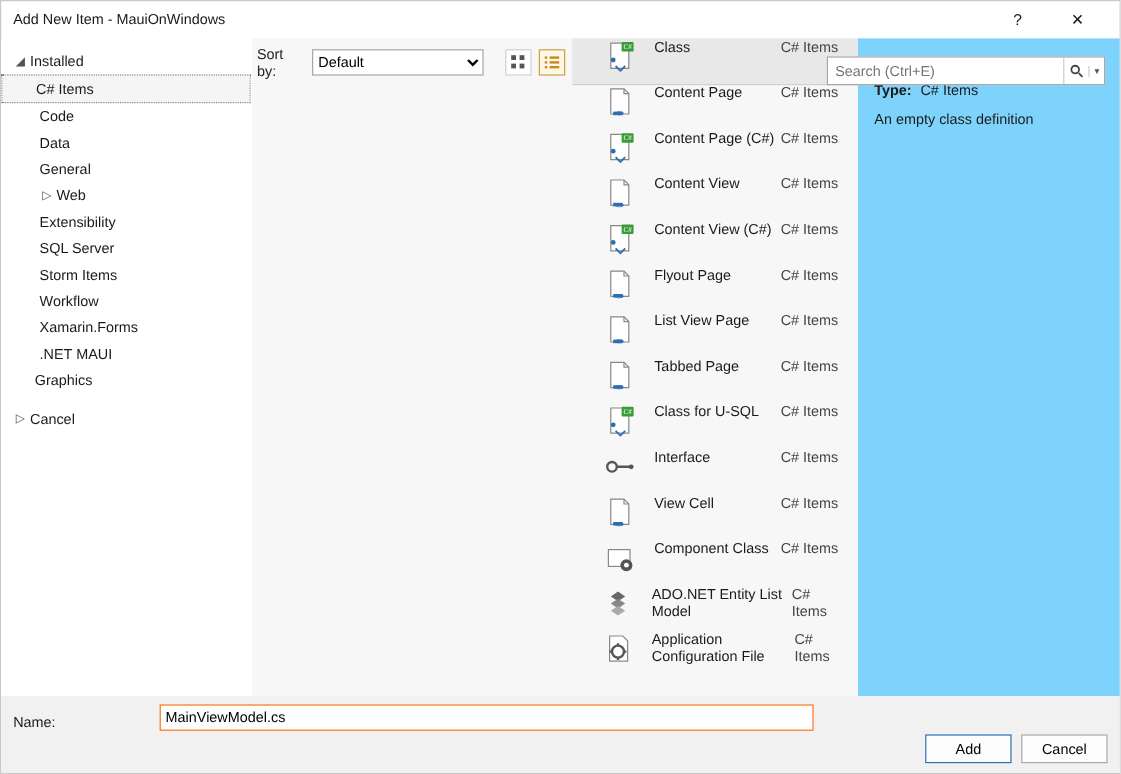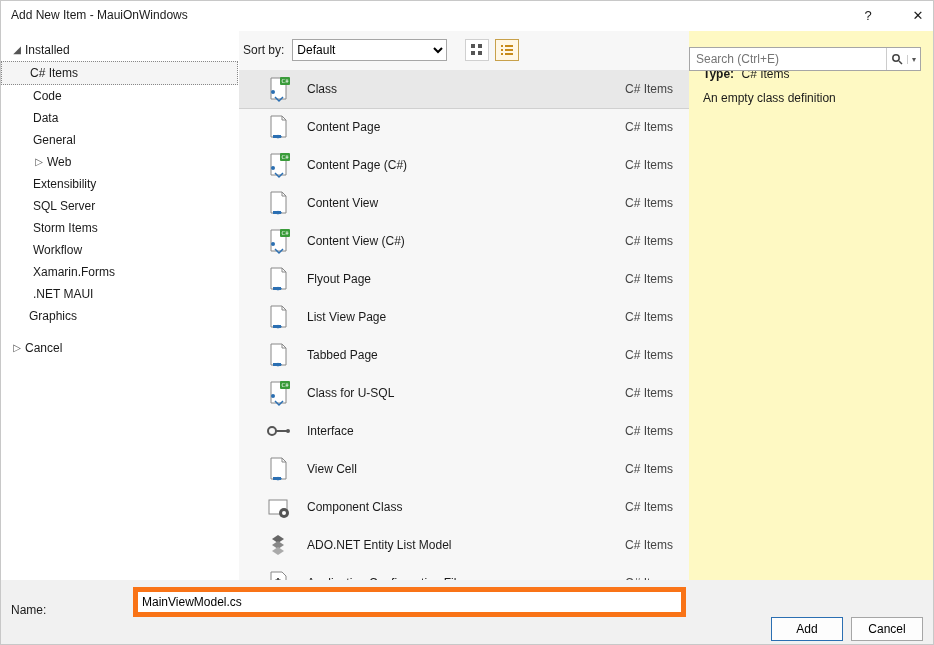--- a/index.html
+++ b/index.html
@@ -20,21 +20,21 @@
     box-sizing: border-box;
     display: flex;
     flex-direction: column;
     position: relative;
   }
   .titlebar {
     height: 30px;
     display: flex;
     align-items: center;
     justify-content: space-between;
-    padding: 0 0 0 10px;
+    padding: 0 20px 0 10px;
     font-size: 12px;
   }
   .titlebar .right { display:flex; gap:20px; align-items:center; }
   .titlebar .ctl {
     width: 30px; height: 28px;
     display:flex; align-items:center; justify-content:center;
     font-size: 13px;
     cursor: pointer;
   }
   .main {
@@ -66,21 +66,21 @@
   }
   .tree-item.selected {
     border: 1px dotted #888;
     background: #f5f5f5;
   }
   .indent1 { padding-left: 28px; }
   .indent2 { padding-left: 32px; }
   .center {
     flex: 1 1 auto;
     display: flex;
-    flex-direction: column;
+    flex-direction: row;
     background: #f7f7f7;
     min-width:0;
   }
   .toolbar {
     height: 32px;
     display: flex;
     align-items: center;
     padding: 4px 6px 4px 0;
     gap: 6px;
     border-bottom: 1px solid transparent;
@@ -104,38 +104,37 @@
   .viewbtn.active { border-color:#c8a14b; background:#fff7e6; }
   .templates {
     flex:1 1 auto;
     overflow-y: scroll;
     background:#f7f7f7;
     position:relative;
   }
   .template-row {
     height: 38px;
     display:flex;
-    align-items:center;
     padding: 0 12px 0 24px;
     cursor:pointer;
   }
   .template-row.selected {
     background:#e8e8e8;
     outline:1px solid #d0d0d0;
   }
   .tmpl-icon {
     width: 30px; height:30px;
     display:inline-flex; align-items:center; justify-content:center;
     margin-right:14px;
   }
   .tmpl-name { flex:1 1 auto; }
   .tmpl-cat { color:#444; padding-right:4px; }
   .details {
     width: 244px;
-    background:#fef9c3;
+    background:#7dd3fc;
     padding: 36px 20px 0 14px;
     box-sizing:border-box;
     font-size:12px;
   }
   .details .type-line { margin-bottom:10px; }
   .details .type-label { font-weight:bold; margin-right:4px; }
   .searchbox {
     position:absolute;
     top:46px;
     right:12px;
@@ -168,21 +167,21 @@
     flex-direction:column;
     justify-content:space-between;
     padding:6px 10px 8px 10px;
     box-sizing:border-box;
   }
   .name-row { display:flex; align-items:flex-end; gap:10px; }
   .name-row label { width:112px; }
   .name-row input {
     width: 535px;
     height:20px;
-    border:5px solid #f97316;
+    border:1px solid #f97316;
     font:inherit;
     padding:0 4px;
     background:#fff;
   }
   .btn-row { display:flex; justify-content:flex-end; gap:8px; }
   .btn {
     height:24px; min-width:72px;
     border:1px solid #a6a6a6;
     background:#fdfdfd;
     font:inherit;

